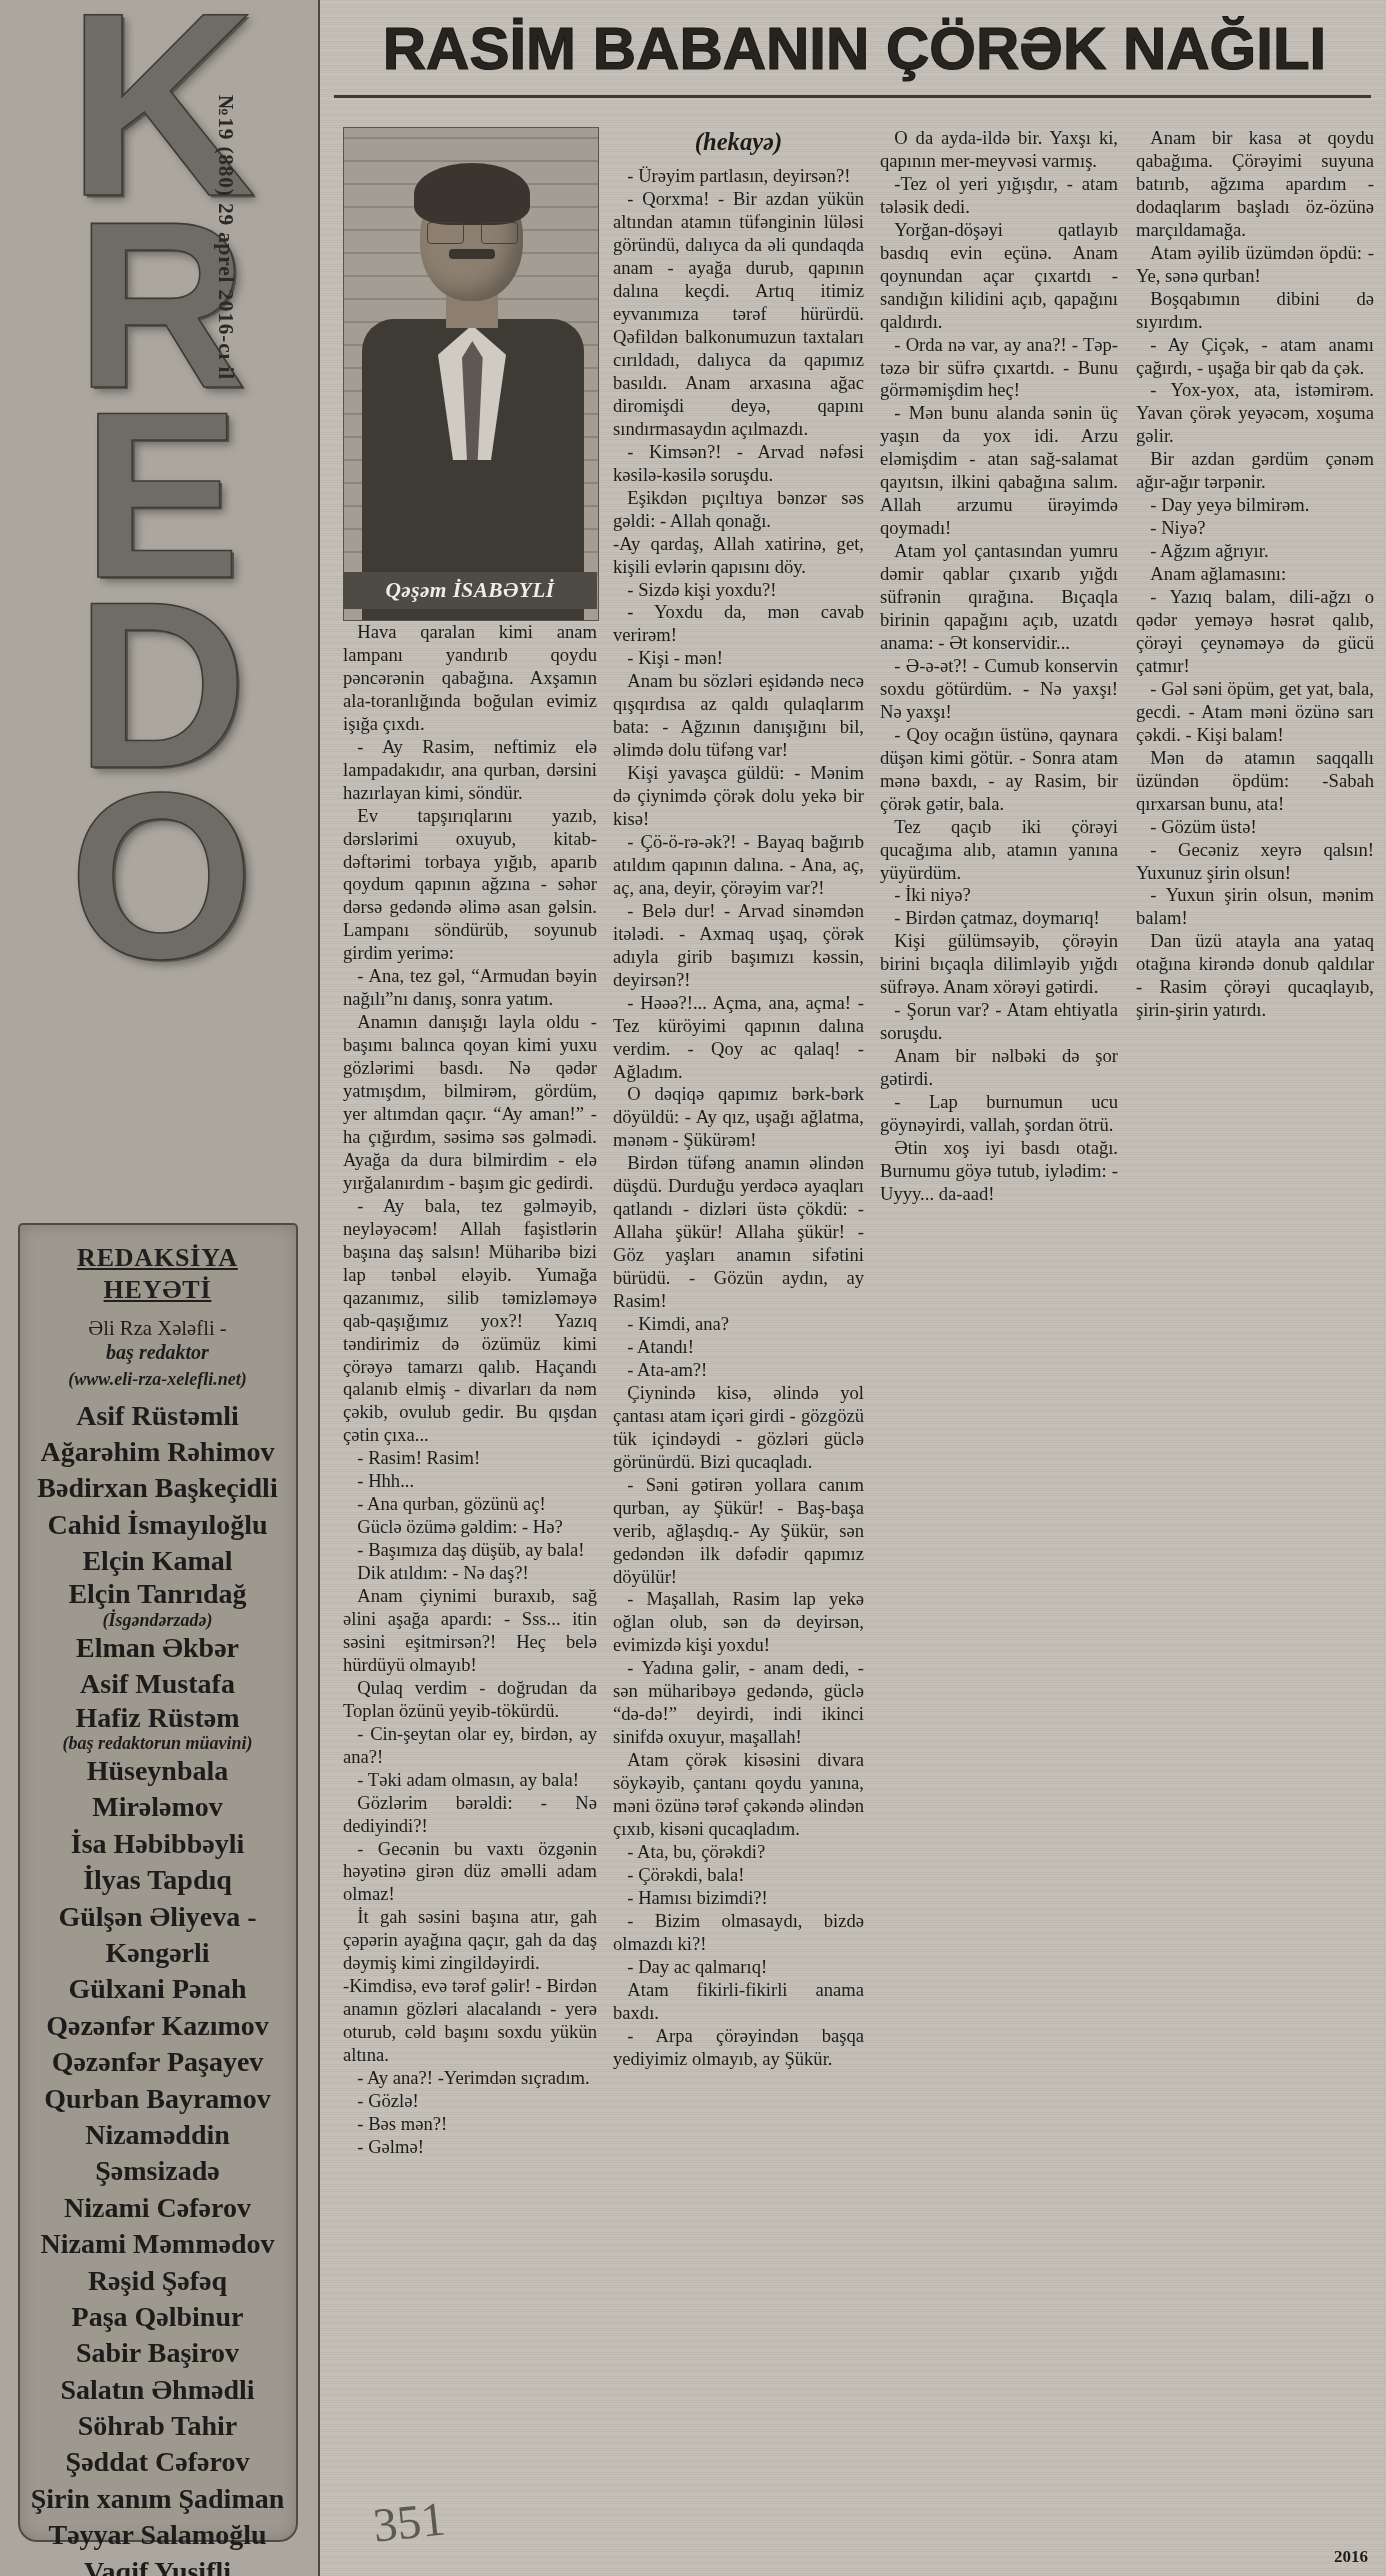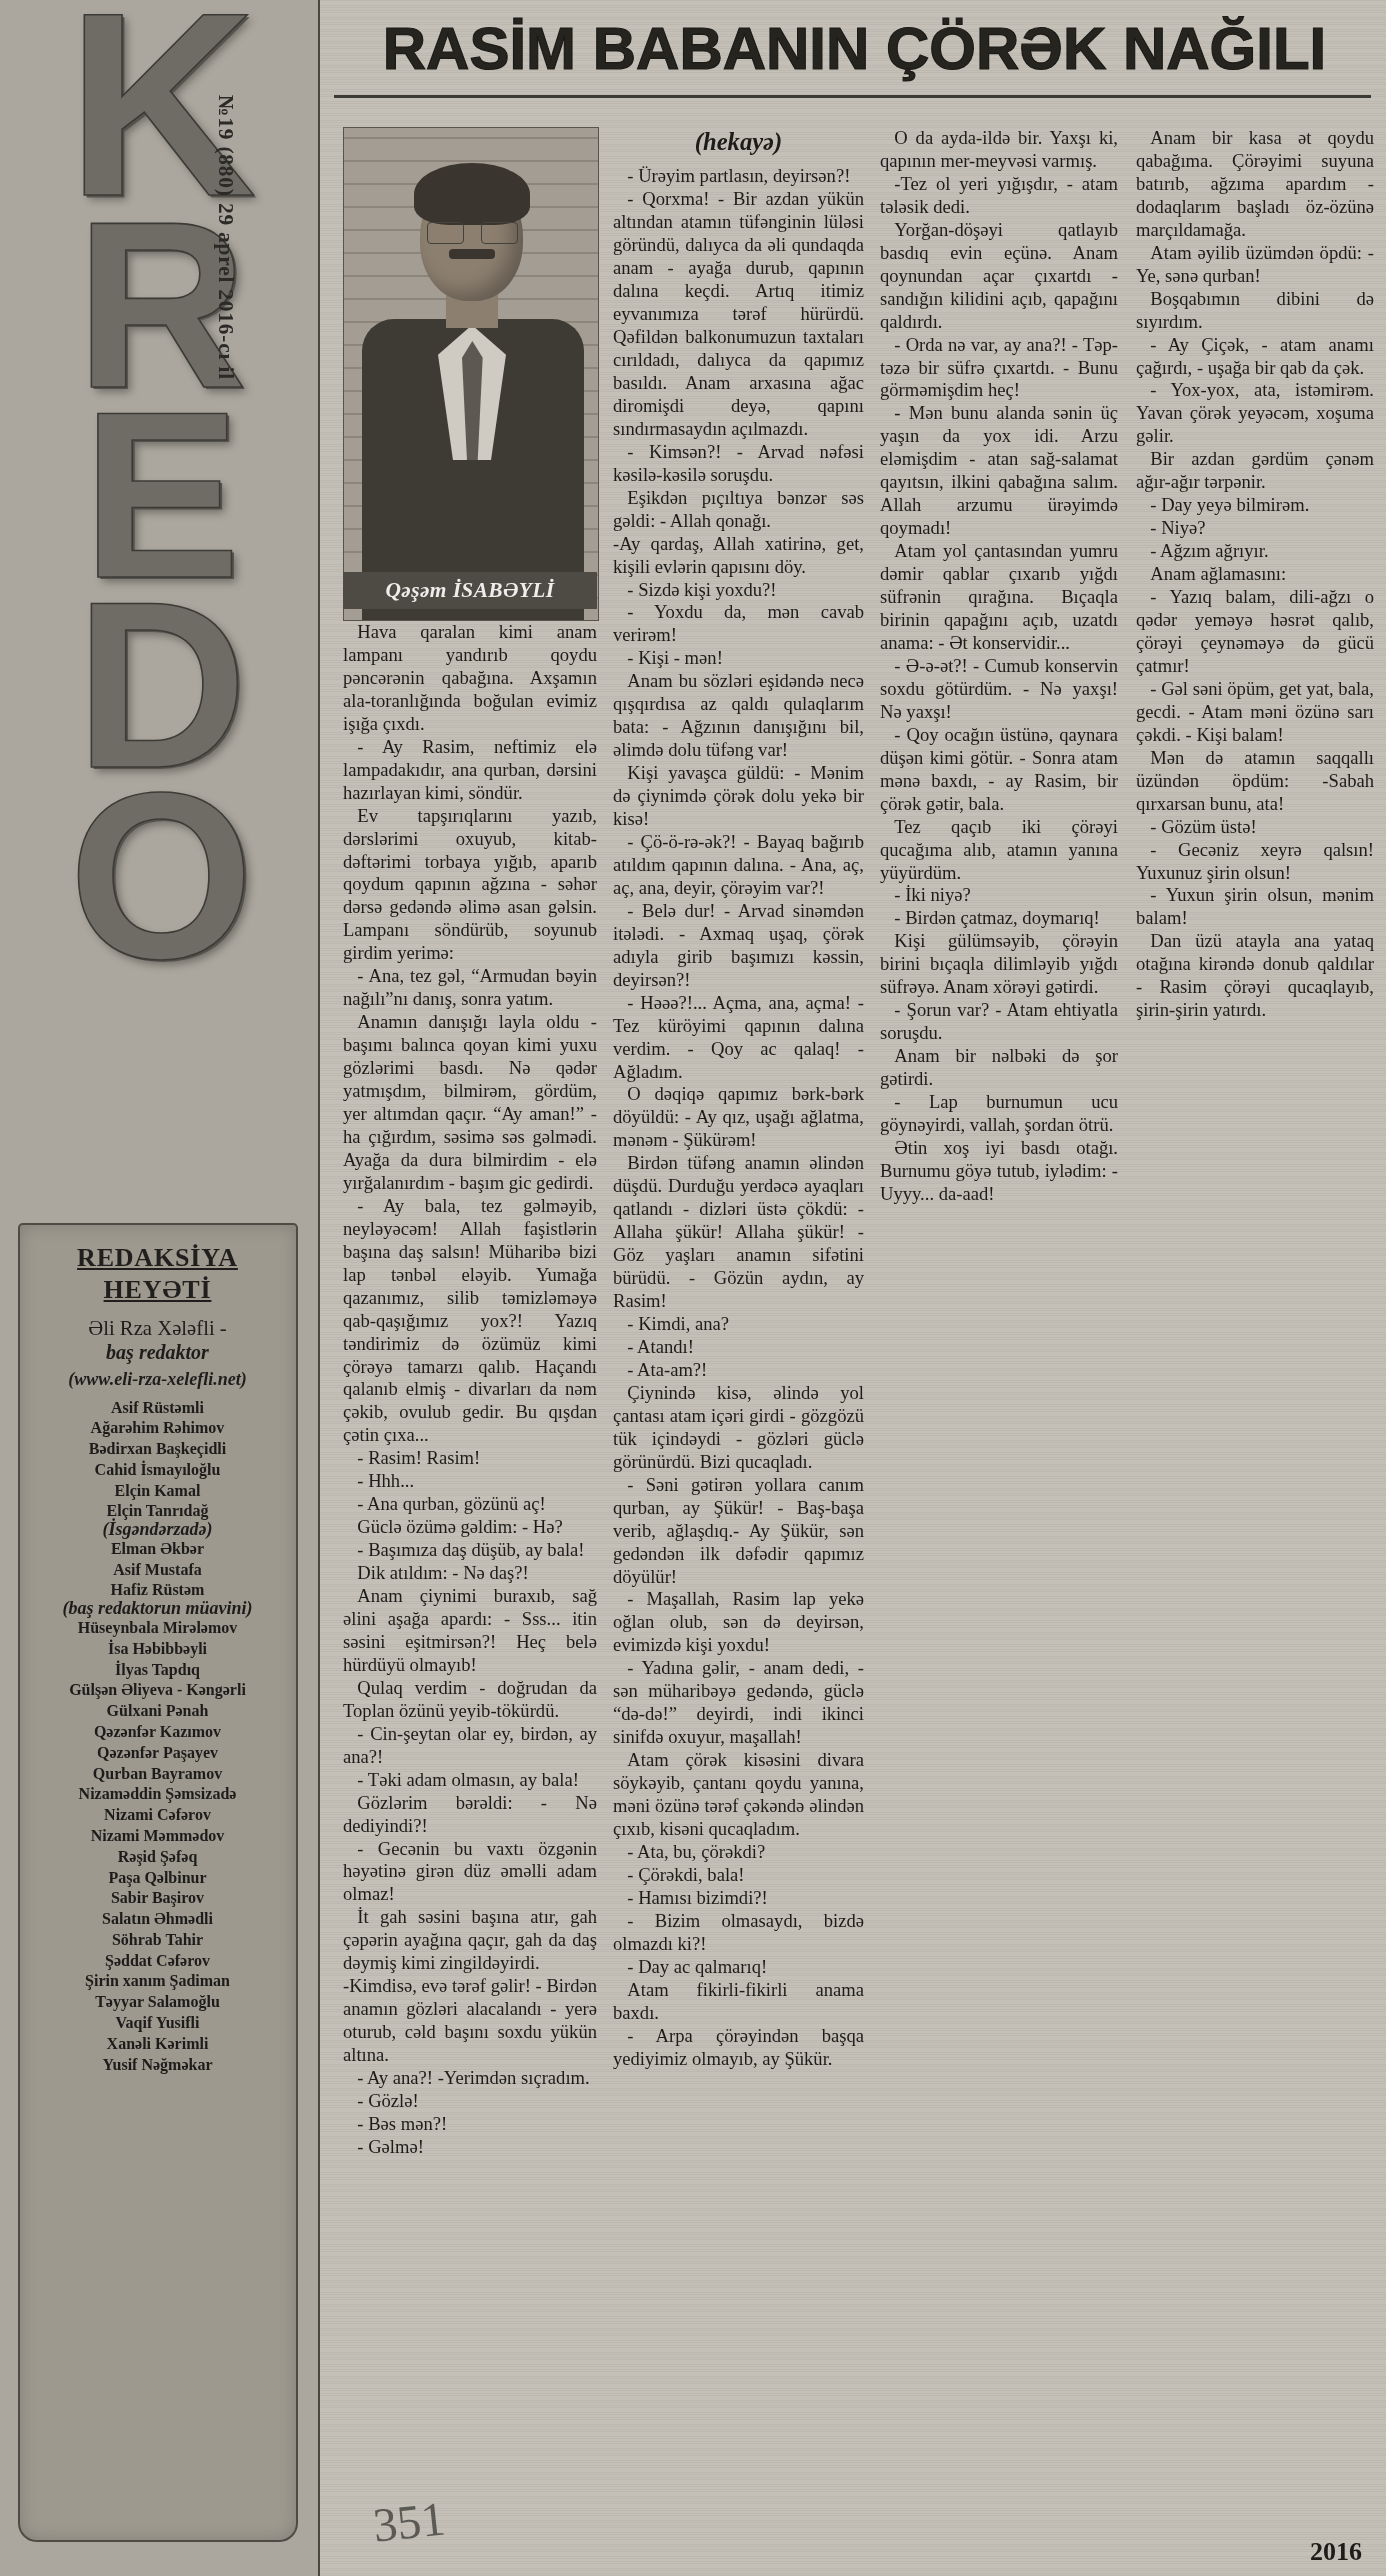--- a/index.html
+++ b/index.html
@@ -72,21 +72,21 @@
     font-size:20.7px;font-weight:normal;color:#1e1d1b;margin-top:11px;line-height:1.15;
   }
   #redaksiya .ed-role{
     font-size:20px;font-style:italic;font-weight:bold;color:#1e1d1b;line-height:1.15;
   }
   #redaksiya .ed-web{
     font-size:18px;font-style:italic;font-weight:bold;color:#1e1d1b;margin-top:4.8px;margin-bottom:8px;
   }
   #redaksiya ul{list-style:none;margin:4.8px 0 0 0;padding:0;}
   #redaksiya li{
-    font-size:16px;font-weight:bold;color:#1d1c1a;line-height:1.30;
+    font-size:28px;font-weight:bold;color:#1d1c1a;line-height:1.30;
   }
   #redaksiya li.sub{
     font-size:18px;font-style:italic;font-weight:bold;line-height:1.12;
   }
   #redaksiya li.two-line{line-height:1.08;}
 
   
   #headline{
     position:absolute;left:334px;top:14.3px;width:1041px;height:73px;
     font-family:"Liberation Sans", sans-serif;
@@ -177,23 +177,23 @@
   .col p{margin:0;text-indent:14.3px;}
   .col p.noind{text-indent:0;}
   .col .hekaye{
     font-style:italic;font-weight:bold;font-size:24.6px;text-align:center;text-indent:0;margin-bottom:8px;
   }
   #col1{left:343px;top:621px;width:254px;height:1930px;}
   #col2{left:613px;top:127px;width:251px;height:2423px;}
   #col3{left:880px;top:127px;width:238px;height:2423px;}
   #col4{left:1136px;top:127px;width:238px;height:2423px;}
   .year{
-    position:absolute;right:24px;bottom:9.5px;
-    font-family:"Liberation Serif", serif;
-    font-weight:bold;font-size:26px;color:#1d1c19;
+    position:absolute;right:18px;bottom:9.5px;
+    font-family:"Liberation Serif", serif;
+    font-weight:bold;font-size:17px;color:#1d1c19;
   }
   #scribble{
     position:absolute;left:373px;top:2494px;
     font-family:"Liberation Serif", serif;
     font-size:48px;color:#3a3833;opacity:0.75;
     transform:rotate(-6deg);
   }
 </style>
 </head>
 <body>

